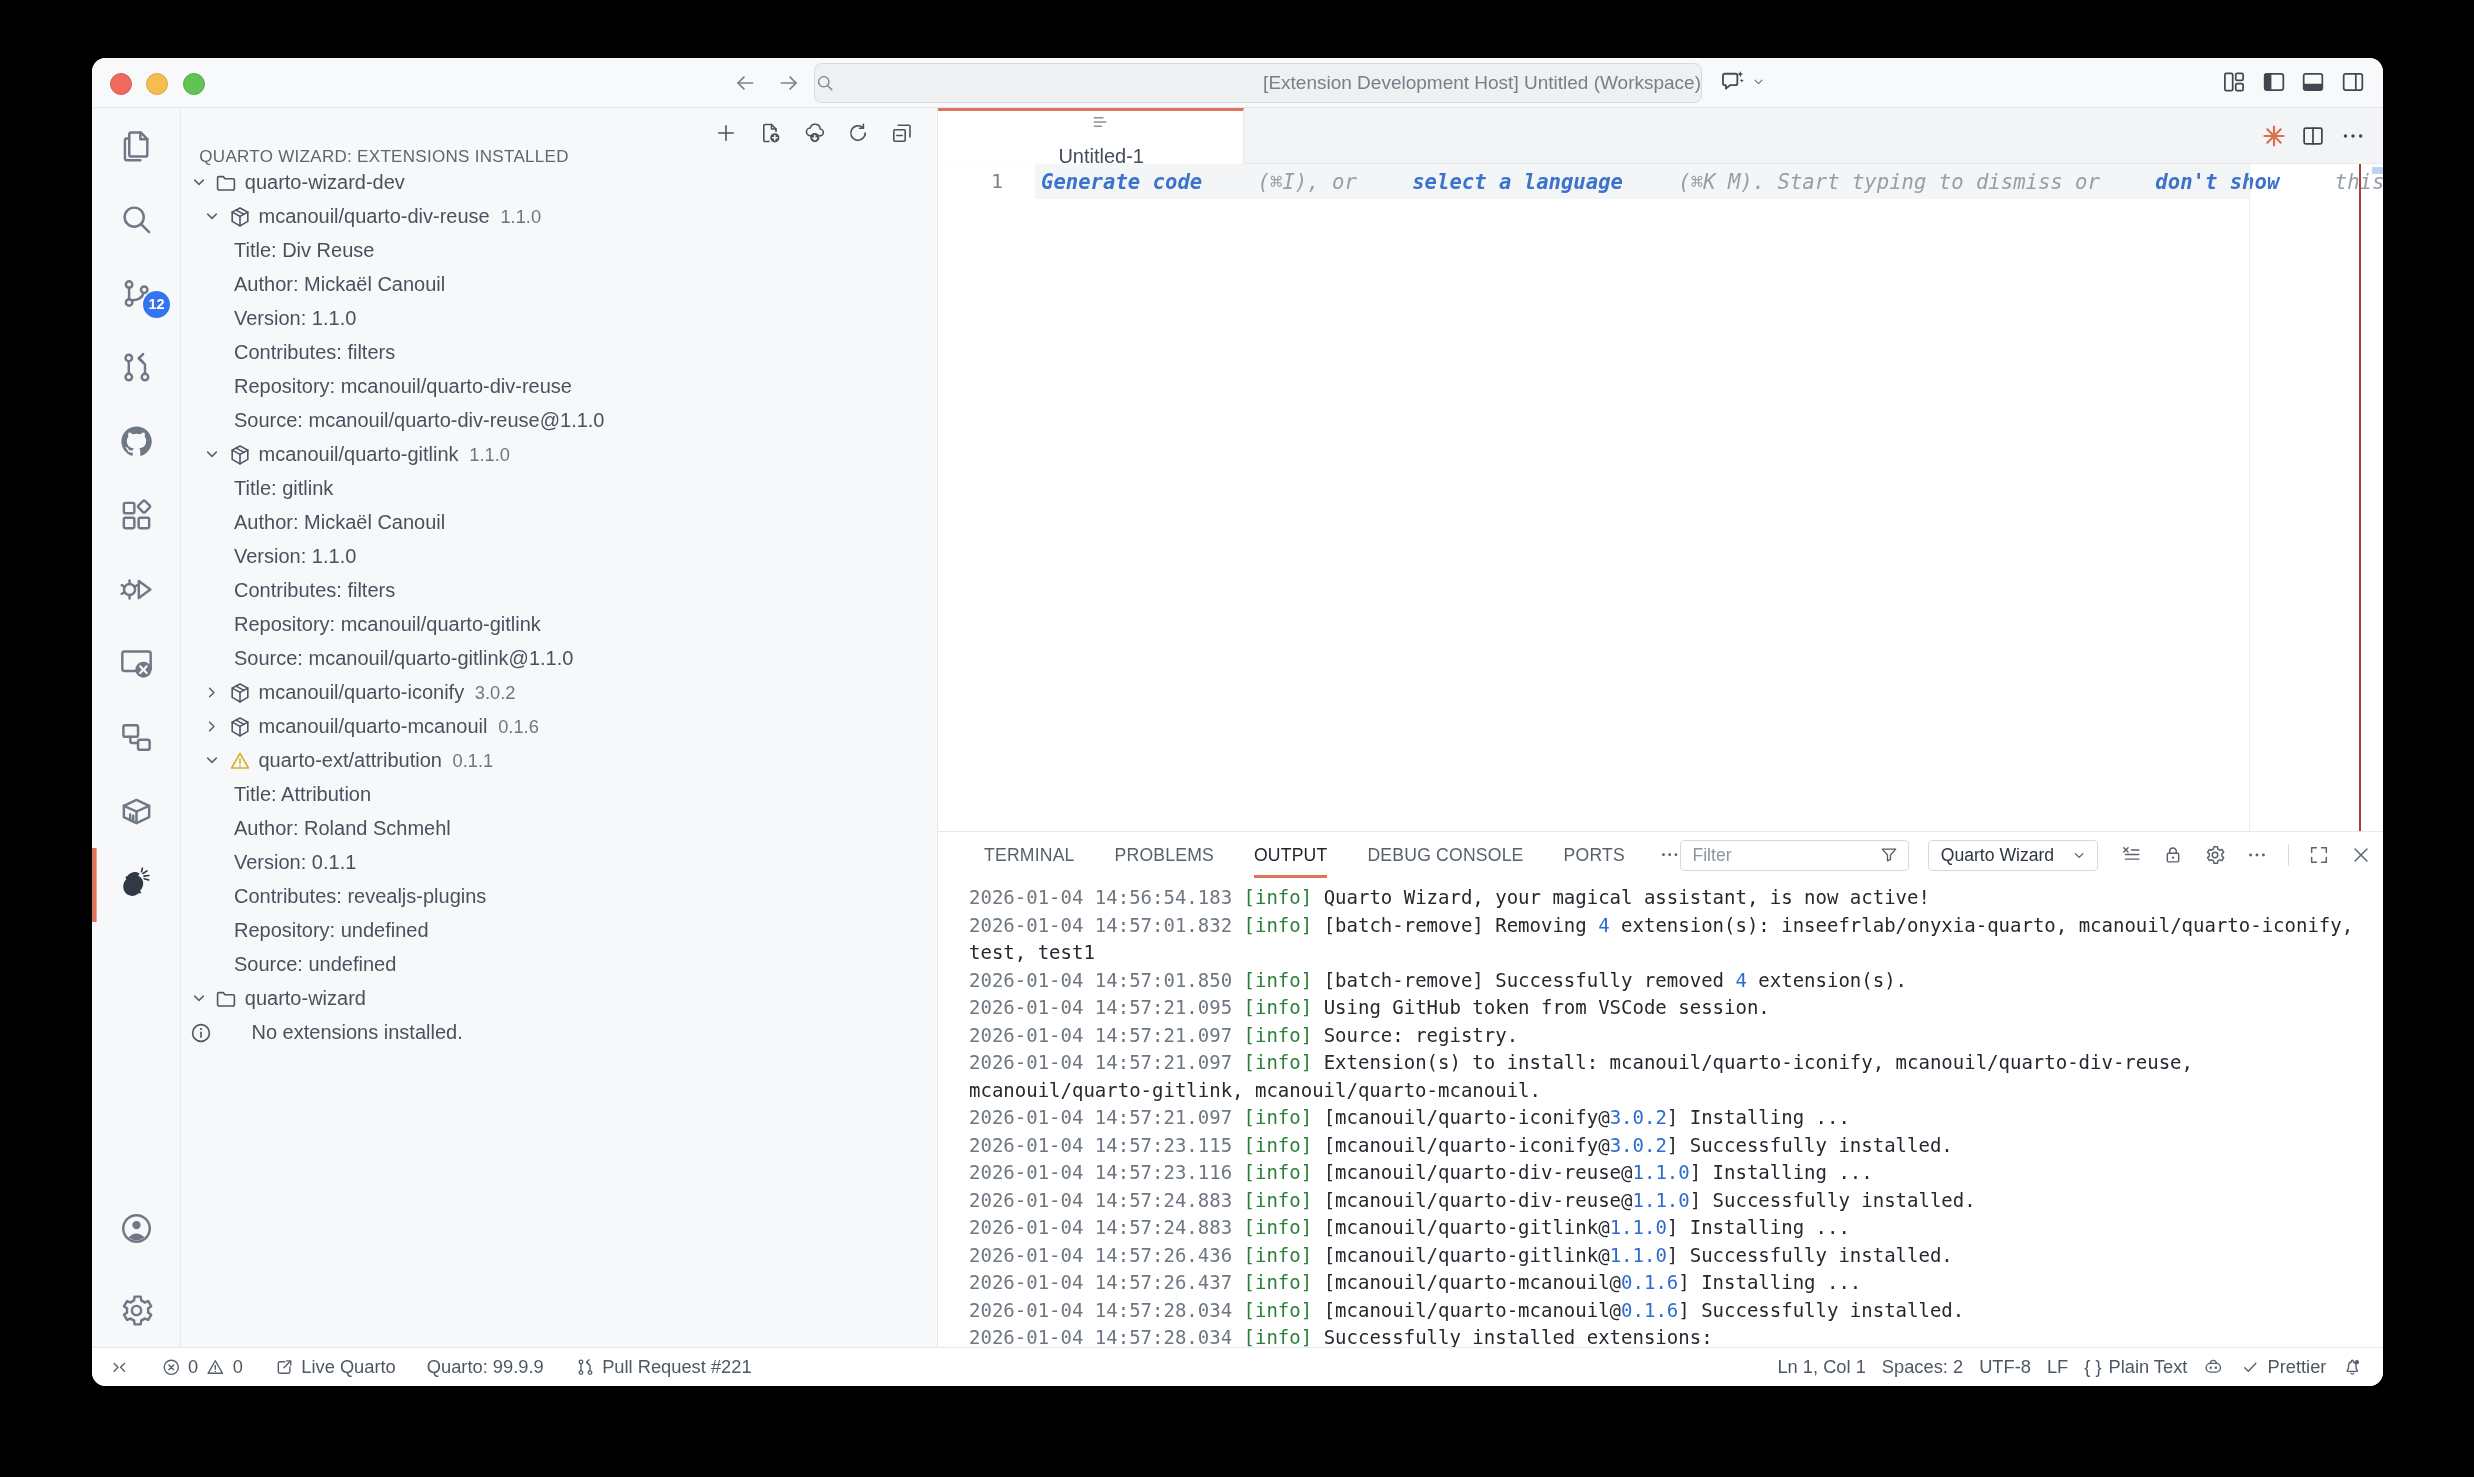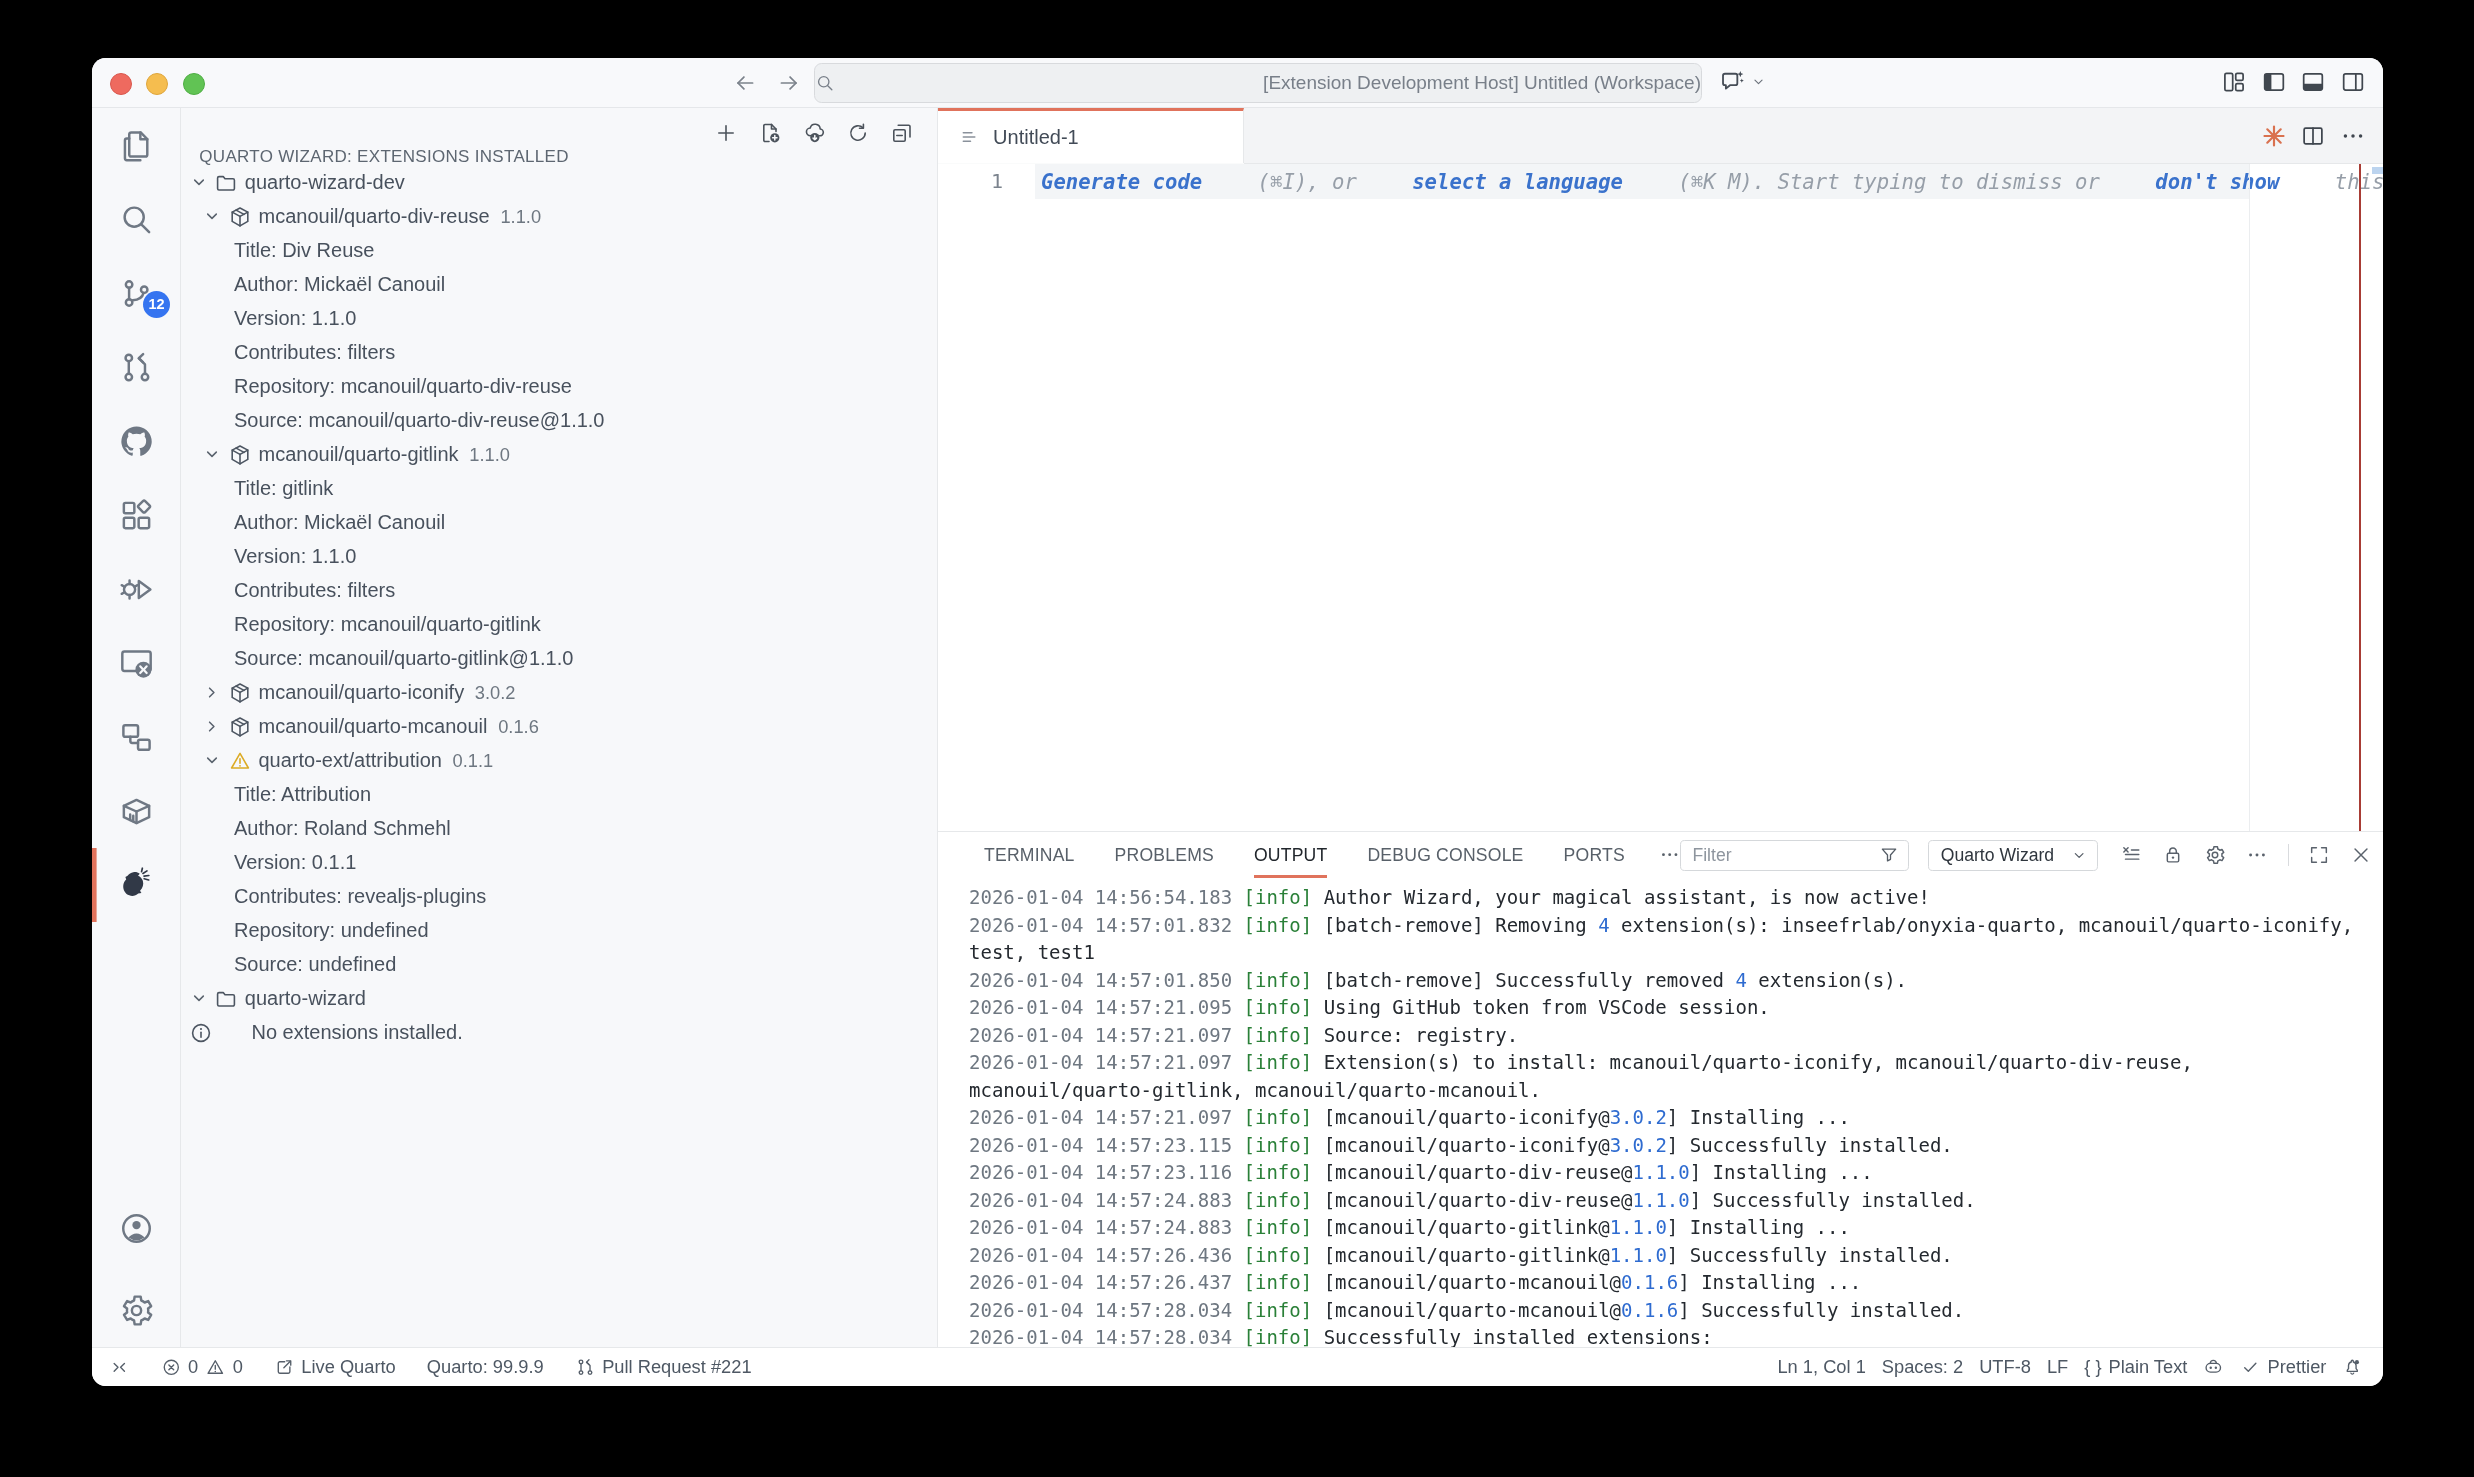--- a/index.html
+++ b/index.html
@@ -46,21 +46,21 @@
   .tree-chevron{width:26px;height:23px;color:#5a636e;display:inline-flex;justify-content:center;}
   .tree-type{width:24px;height:24px;color:#4d5662;margin:0 6.9px 0 2.3px;}
   .tree-type.warn{color:#dcab25;}
   .tree-type.infoc{margin-left:0;}
   .tree-version{margin-left:10.7px;font-size:18.3px;color:#6e7781;}
   
   .editor-group{flex:1;display:flex;flex-direction:column;min-width:0;}
   .tabbar{height:55px;flex:none;background:#f3f4f6;border-bottom:0.8px solid #e6e8ea;position:relative;display:flex;}
   .tab{width:306px;box-sizing:border-box;background:#fff;border-top:3.8px solid #e0735c;
        border-right:0.8px solid #e6e8ea;display:flex;align-items:center;gap:10.7px;padding-left:21.4px;
-       font-size:20px;color:#424b57;box-shadow:0 0.8px 0 #fff;}
+       font-size:20px;color:#424b57;box-shadow:0 0.8px 0 #fff;flex-direction:column;}
   .tab-icon{color:#8a919b;}
   .editor-actions{position:absolute;right:17px;top:0;height:55px;display:flex;align-items:center;gap:13.7px;color:#3f464f;}
   .burst{color:#d9714f;}
   .editor{height:667px;flex:none;position:relative;background:#fff;overflow:hidden;}
   .cur-line{position:absolute;left:97px;top:0;width:1214px;height:35px;background:#f3f5f7;}
   .gutter{position:absolute;left:0;top:0;width:65px;height:35px;line-height:35px;text-align:right;
           font-family:"DejaVu Sans Mono",monospace;font-size:20px;color:#7b838d;}
   .ghost{position:absolute;left:103px;top:0;height:35px;display:flex;align-items:center;
          font-family:"DejaVu Sans Mono",monospace;font-size:20.6px;font-style:italic;white-space:pre;gap:43px;}
   .g-dim{color:#969ea8;}
@@ -649,21 +649,21 @@
                   </svg>
                 </span>
               <span class="icn">
                   <svg viewBox="0 0 24 24" fill="none" stroke="currentColor" stroke-width="1.6" stroke-linecap="round" stroke-linejoin="round">
                     <path d="m5.5 5.5 13 13m0-13-13 13"></path>
                   </svg>
                 </span>
             </div>
           </div>
           <div class="log" id="log">
-              <div class="log-line"><span class="lg-t">2026-01-04 14:56:54.183 </span><span class="lg-info">[info]</span> <span>Author Wizard, your magical assistant, is now active!</span></div>
+              <div class="log-line"><span class="lg-t">2026-01-04 14:56:54.183 </span><span class="lg-info">[info]</span> <span>Quarto Wizard, your magical assistant, is now active!</span></div>
               <div class="log-line"><span class="lg-t">2026-01-04 14:57:01.832 </span><span class="lg-info">[info]</span> <span>[batch-remove] Removing </span><span class="lg-num">4</span><span> extension(s): inseefrlab/onyxia-quarto, mcanouil/quarto-iconify, test, test1</span></div>
               <div class="log-line"><span class="lg-t">2026-01-04 14:57:01.850 </span><span class="lg-info">[info]</span> <span>[batch-remove] Successfully removed </span><span class="lg-num">4</span><span> extension(s).</span></div>
               <div class="log-line"><span class="lg-t">2026-01-04 14:57:21.095 </span><span class="lg-info">[info]</span> <span>Using GitHub token from VSCode session.</span></div>
               <div class="log-line"><span class="lg-t">2026-01-04 14:57:21.097 </span><span class="lg-info">[info]</span> <span>Source: registry.</span></div>
               <div class="log-line"><span class="lg-t">2026-01-04 14:57:21.097 </span><span class="lg-info">[info]</span> <span>Extension(s) to install: mcanouil/quarto-iconify, mcanouil/quarto-div-reuse, mcanouil/quarto-gitlink, mcanouil/quarto-mcanouil.</span></div>
               <div class="log-line"><span class="lg-t">2026-01-04 14:57:21.097 </span><span class="lg-info">[info]</span> <span>[mcanouil/quarto-iconify@</span><span class="lg-num">3.0.2</span><span>] Installing ...</span></div>
               <div class="log-line"><span class="lg-t">2026-01-04 14:57:23.115 </span><span class="lg-info">[info]</span> <span>[mcanouil/quarto-iconify@</span><span class="lg-num">3.0.2</span><span>] Successfully installed.</span></div>
               <div class="log-line"><span class="lg-t">2026-01-04 14:57:23.116 </span><span class="lg-info">[info]</span> <span>[mcanouil/quarto-div-reuse@</span><span class="lg-num">1.1.0</span><span>] Installing ...</span></div>
               <div class="log-line"><span class="lg-t">2026-01-04 14:57:24.883 </span><span class="lg-info">[info]</span> <span>[mcanouil/quarto-div-reuse@</span><span class="lg-num">1.1.0</span><span>] Successfully installed.</span></div>
               <div class="log-line"><span class="lg-t">2026-01-04 14:57:24.883 </span><span class="lg-info">[info]</span> <span>[mcanouil/quarto-gitlink@</span><span class="lg-num">1.1.0</span><span>] Installing ...</span></div>

